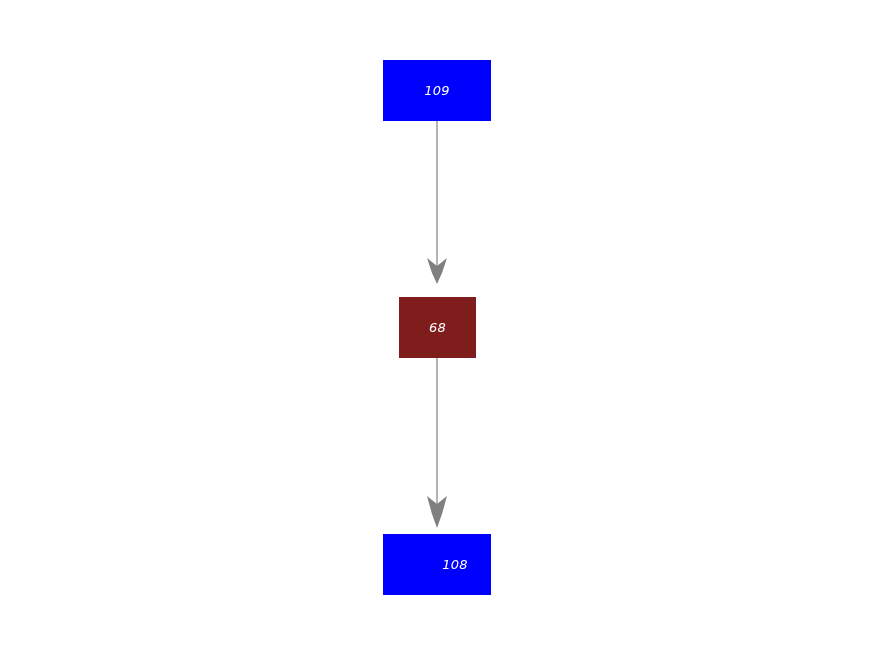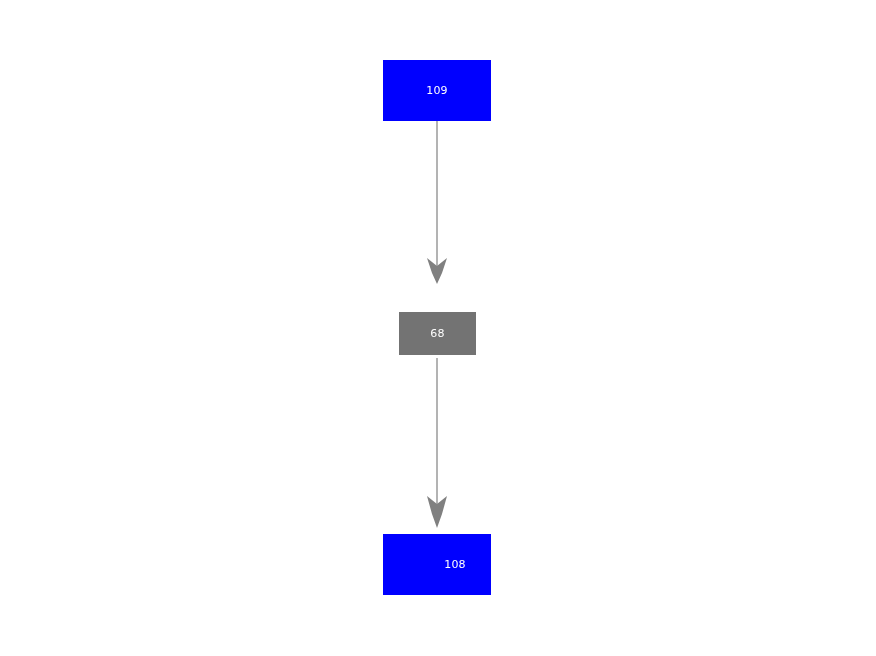--- a/index.html
+++ b/index.html
@@ -19,25 +19,26 @@
   }
   .node {
     position: absolute;
     display: flex;
     align-items: center;
     justify-content: center;
     box-sizing: border-box;
   }
   .node-label {
     color: #ffffff;
-    font-size: 11px;
+    font-size: 13px;
     line-height: 1;
     font-family: "DejaVu Sans", "Liberation Sans", sans-serif;
     letter-spacing: 0.2px;
     user-select: none;
+    font-style: italic;
   }
   .edge-layer {
     position: absolute;
     left: 0;
     top: 0;
     width: 876px;
     height: 656px;
     pointer-events: none;
   }
 </style>
@@ -56,21 +57,21 @@
     <g>
       <line x1="437" y1="358" x2="437" y2="508" stroke="#808080" stroke-width="1.2"></line>
       <polygon points="427,496 437,504 447,496 442,514 437,528 432,514" fill="#808080"></polygon>
     </g>
   </svg>
 
   <div class="node" style="left:383px; top:60px; width:108px; height:61px; background:#0000ff;">
     <span class="node-label">109</span>
   </div>
 
-  <div class="node" style="left:399px; top:297px; width:77px; height:43px; background:#737373;margin-top:15px;">
+  <div class="node" style="left:399px; top:297px; width:77px; height:61px; background:#7f1d1d;">
     <span class="node-label">68</span>
   </div>
 
   <div class="node" style="left:383px; top:534px; width:108px; height:61px; background:#0000ff;padding-left:36px;">
     <span class="node-label">108</span>
   </div>
 
 </div>
 
 </body></html>

